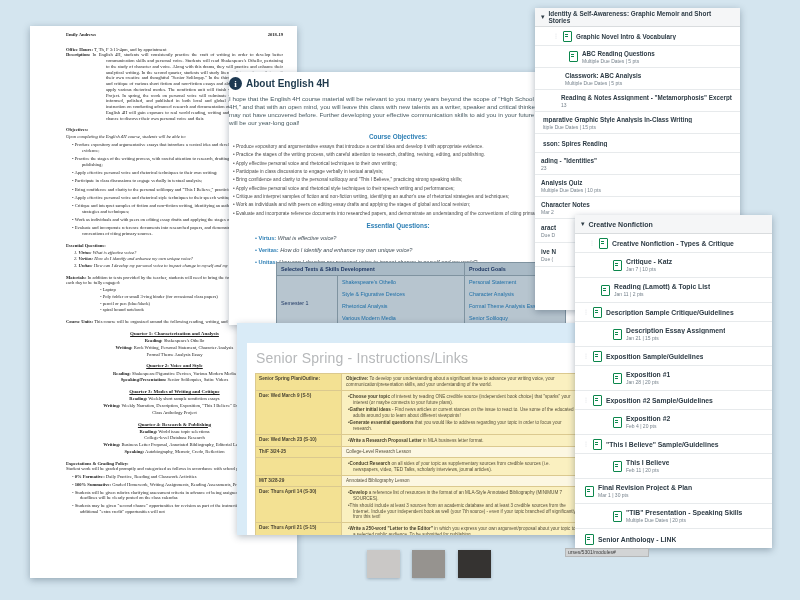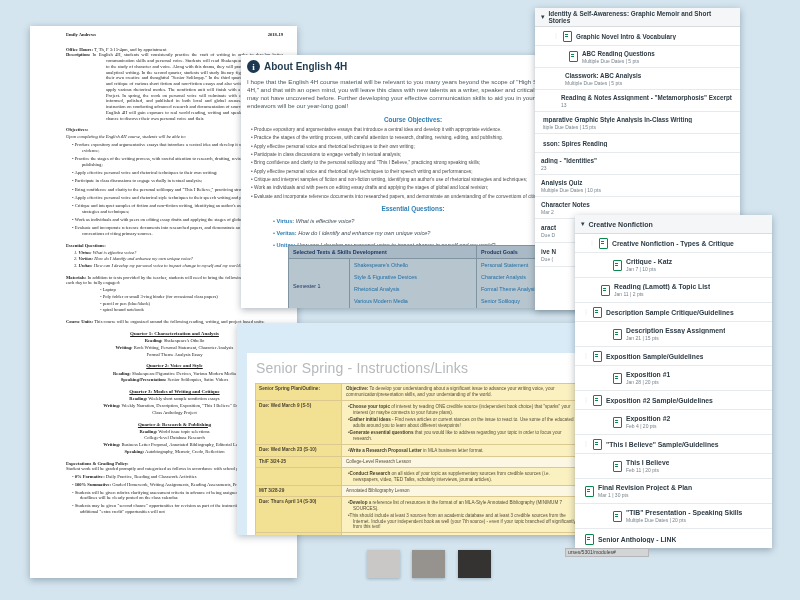--- a/index.html
+++ b/index.html
@@ -22,22 +22,22 @@
   .sylbul::before{content:"\2022  ";}
   .eqline{font-style:italic;padding-left:8px;margin-top:1px;}
   .matline{padding-left:34px;margin-top:1px;}
   .matline::before{content:"-  ";}
   .qtitle{text-align:center;font-weight:bold;text-decoration:underline;font-size:5px;margin-top:6px;}
   .qline{text-align:center;margin-top:1px;}
   .gline{padding-left:14px;text-indent:-8px;margin-top:2px;}
   .gline::before{content:"-  ";}
 
   
-  .about{left:229px;top:55px;width:346px;height:253px;z-index:2;overflow:hidden;
-         padding:5px 8px 0 6px;box-sizing:border-box;color:#45585f;margin-left:12px;}
+  .about{left:229px;top:72px;width:346px;height:253px;z-index:2;overflow:hidden;
+         padding:5px 8px 0 0;box-sizing:border-box;color:#45585f;}
   .ab-head{display:flex;align-items:center;gap:4px;}
   .info-ic{width:13px;height:13px;border-radius:50%;background:#1d3952;color:#fff;
            display:flex;align-items:center;justify-content:center;font:bold 9px "Liberation Serif",serif;flex:0 0 13px;}
   .info-ic::after{content:"i";}
   .ab-title{font-weight:bold;font-size:10px;color:#1f3a4d;}
   .ab-intro{font-size:6.2px;line-height:1.28;margin-top:5px;}
   .ab-h{color:#2d7fb5;font-weight:bold;font-size:6.4px;text-align:center;margin-top:6px;}
   .ab-ul{margin-top:4px;}
   .ab-li{font-size:4.8px;color:#4b4b4b;white-space:nowrap;overflow:hidden;margin-top:3.4px;padding-left:10px;text-indent:-6px;}
   .ab-li::before{content:"\2022  ";color:#4b4b4b;}
@@ -49,21 +49,21 @@
           border-collapse:collapse;font-size:5.4px;}
   .ab-tbl .hd{background:#a9bac6;color:#1f3864;font-weight:bold;}
   .ab-tbl td{border:1px solid #7f93a0;padding:3px 4px;vertical-align:top;}
   .ab-tbl .bd{background:#b7c5cf;color:#1d6ea6;}
   .cellline{margin-bottom:6px;color:#1d6ea6;}
   .semcell{color:#1f3864;background:#b7c5cf;}
 
   
   .senior{left:237px;top:323px;width:344px;height:212px;z-index:3;background:#d9ebf7;
           box-shadow:0 2px 7px rgba(30,50,70,.3);position:absolute;overflow:hidden;}
-  .sen-white{position:absolute;left:10px;top:30px;width:334px;height:193px;background:#fff;}
+  .sen-white{position:absolute;left:10px;top:20px;width:334px;height:193px;background:#fff;}
   .sen-title{font-size:14px;color:#b6b8ba;padding:7px 0 0 9px;letter-spacing:.2px;}
   .sen-tbl{position:absolute;left:8px;top:30px;width:326px;border:1px solid #dbc98f;box-sizing:border-box;}
   .sr{display:flex;border-bottom:1px solid #dbc98f;}
   .sr:last-child{border-bottom:none;}
   .sl{flex:0 0 86px;background:#f3e193;border-right:1px solid #dbc98f;
       font-weight:bold;font-size:4.7px;color:#4a4433;padding:2px 3px;box-sizing:border-box;}
   .sv{flex:1;background:#faf0c0;font-size:4.6px;color:#57503a;padding:2px 4px;line-height:1.3;
       overflow:hidden;white-space:normal;}
   .sv b{color:#453f2a;}
   .sv.pale{background:#fcf7e2;}

